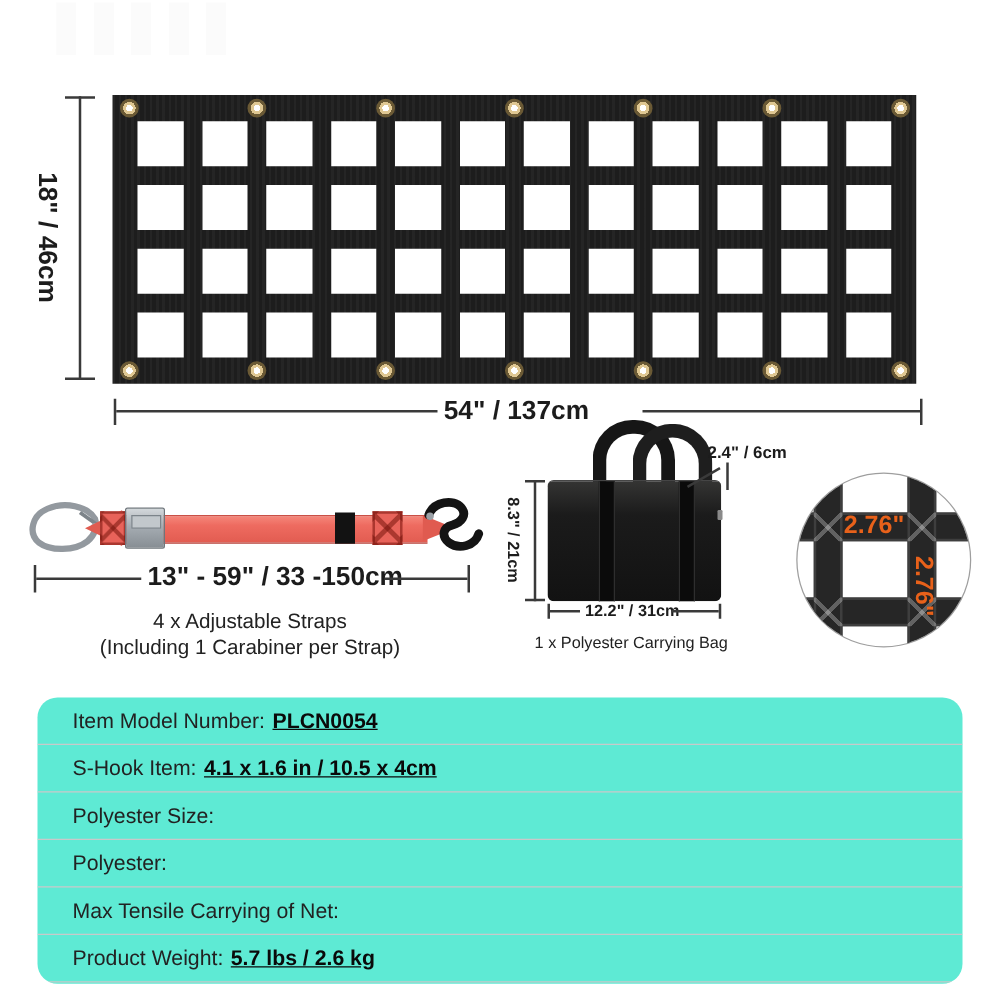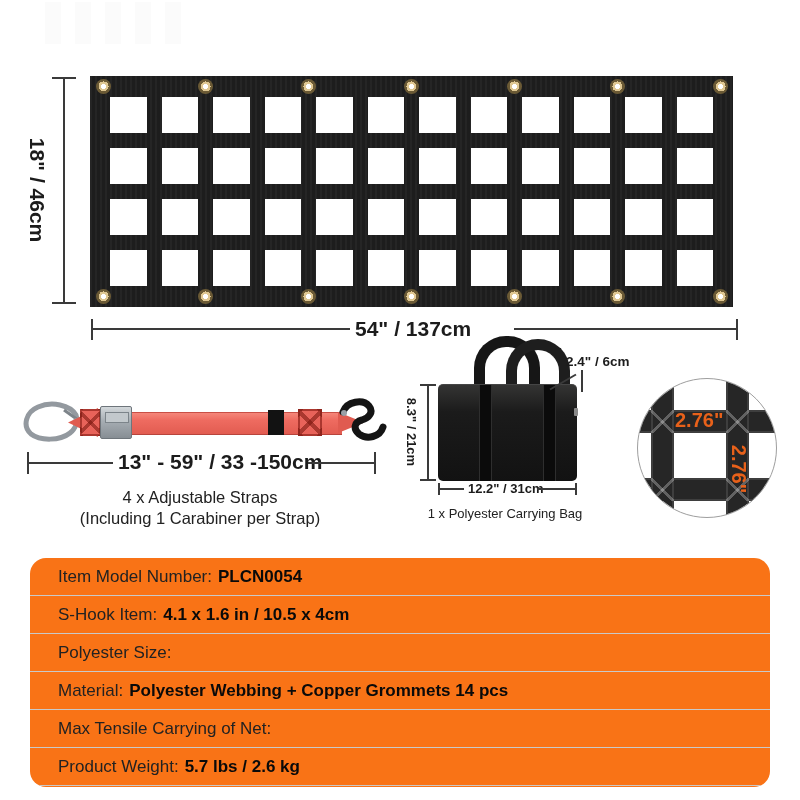--- a/index.html
+++ b/index.html
@@ -65,27 +65,27 @@
     border-top:2px solid #3e3e3e;border-bottom:2px solid #3e3e3e;box-sizing:border-box;}
   .mesh-v{position:absolute;top:-6px;height:152px;width:23px;background:#262626;
     border-left:2px solid #3e3e3e;border-right:2px solid #3e3e3e;box-sizing:border-box;}
   .mesh-x{position:absolute;width:23px;height:23px;
     background:
       linear-gradient(45deg,transparent 44%,rgba(255,255,255,.28) 44% 54%,transparent 54%),
       linear-gradient(-45deg,transparent 44%,rgba(255,255,255,.28) 44% 54%,transparent 54%);}
   .mesh-label{position:absolute;font-weight:bold;font-size:20px;color:#e8611a;white-space:nowrap;}
 
   
-  .spec{left:30px;top:558px;width:740px;height:229px;background:#f97316;border-radius:16px;
+  .spec{left:30px;top:558px;width:740px;height:229px;background:#5eead4;border-radius:16px;
     box-sizing:border-box;overflow:hidden;}
   .spec-row{height:38px;display:flex;align-items:center;padding-left:28px;
     border-bottom:1px solid #c9c9c9;box-sizing:border-box;font-size:17px;}
   .spec-row:last-child{border-bottom:1px solid #c9c9c9;}
   .spec-label{color:#222;}
-  .spec-value{color:#0a0a0a;font-weight:bold;margin-left:6px;}
+  .spec-value{color:#0a0a0a;font-weight:bold;margin-left:6px;text-decoration:underline;}
 </style>
 </head>
 <body>
 
 <div id="canvas">
 
   <div class="abs watermark"></div>
 
   <div class="abs net">
       <div class="net-cell"></div>
@@ -237,22 +237,21 @@
       <span class="spec-value">PLCN0054</span>
     </div>
     <div class="spec-row">
       <span class="spec-label">S-Hook Item:</span>
       <span class="spec-value">4.1 x 1.6 in / 10.5 x 4cm</span>
     </div>
     <div class="spec-row">
       <span class="spec-label">Polyester Size:</span>
     </div>
     <div class="spec-row">
-      <span class="spec-label">Material:</span>
-      <span class="spec-value">Polyester Webbing + Copper Grommets 14 pcs</span>
+      <span class="spec-label">Polyester:</span>
     </div>
     <div class="spec-row">
       <span class="spec-label">Max Tensile Carrying of Net:</span>
     </div>
     <div class="spec-row">
       <span class="spec-label">Product Weight:</span>
       <span class="spec-value">5.7 lbs / 2.6 kg</span>
     </div>
   </div>
 

